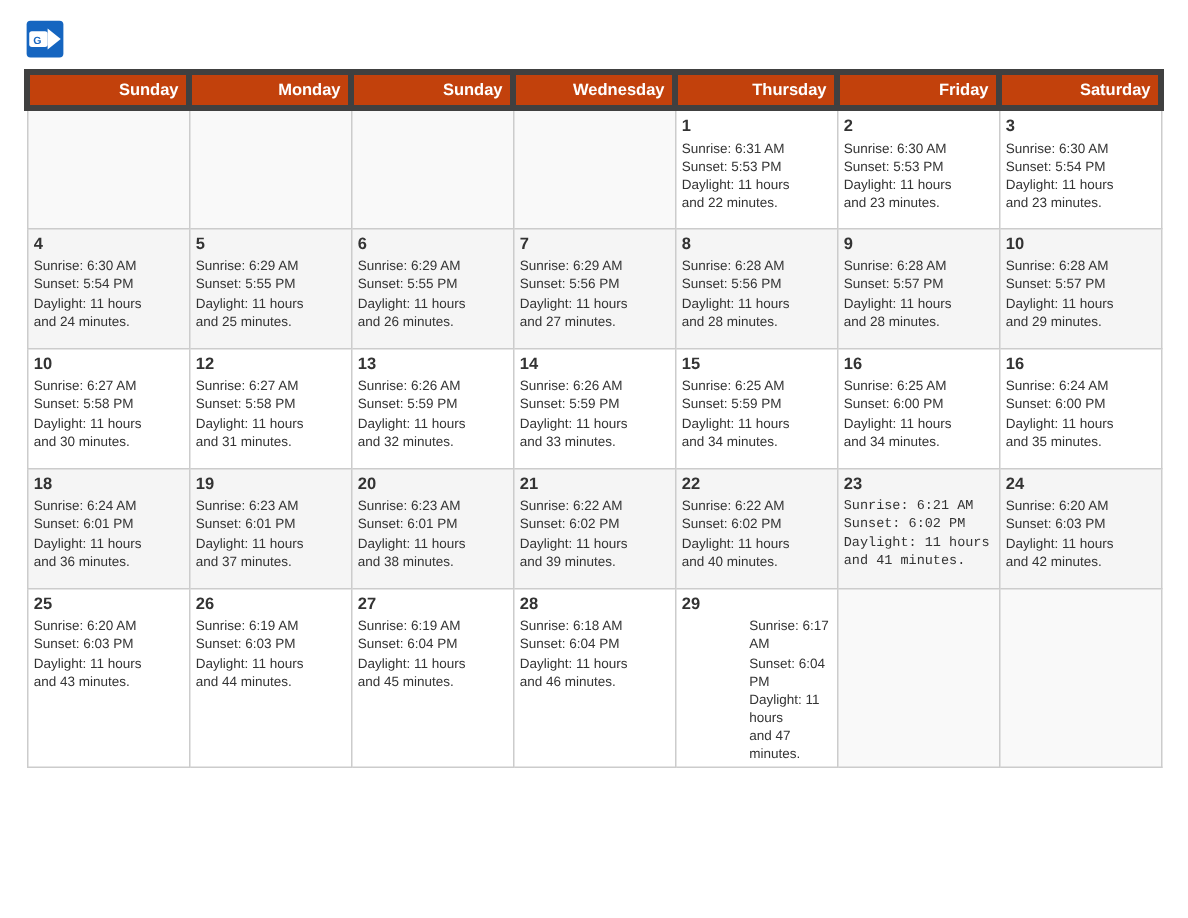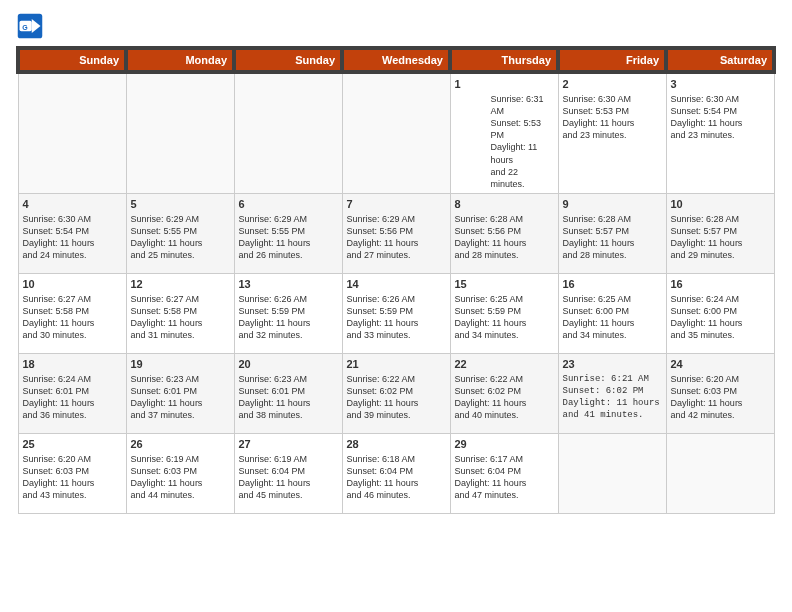--- a/index.html
+++ b/index.html
@@ -128,21 +128,21 @@
         </tr>
     </thead>
     <tbody id="calendar-body">
     <tr>
           <td class="empty-cell"></td>
           <td class="empty-cell"></td>
           <td class="empty-cell"></td>
           <td class="empty-cell"></td>
           <td>
             <span class="day-num">1</span>
-            <div class="day-detail" style="white-space: pre-line; margin-left: 36px;">Sunrise: 6:31 AM
+            <div class="day-detail" style="white-space: pre-line;">Sunrise: 6:31 AM
 Sunset: 5:53 PM
 Daylight: 11 hours
 and 22 minutes.</div>
           </td>
           <td>
             <span class="day-num">2</span>
             <div class="day-detail" style="white-space: pre-line;">Sunrise: 6:30 AM
 Sunset: 5:53 PM
 Daylight: 11 hours
 and 23 minutes.</div>
@@ -332,21 +332,21 @@
           </td>
           <td>
             <span class="day-num">28</span>
             <div class="day-detail" style="white-space: pre-line;">Sunrise: 6:18 AM
 Sunset: 6:04 PM
 Daylight: 11 hours
 and 46 minutes.</div>
           </td>
           <td>
             <span class="day-num">29</span>
-            <div class="day-detail" style="white-space: pre-line;">Sunrise: 6:17 AM
+            <div class="day-detail" style="white-space: pre-line; margin-left: 45px;">Sunrise: 6:17 AM
 Sunset: 6:04 PM
 Daylight: 11 hours
 and 47 minutes.</div>
           </td>
           <td class="empty-cell"></td>
           <td class="empty-cell"></td>
         </tr>
       </tbody>
   </table>
 </div>

